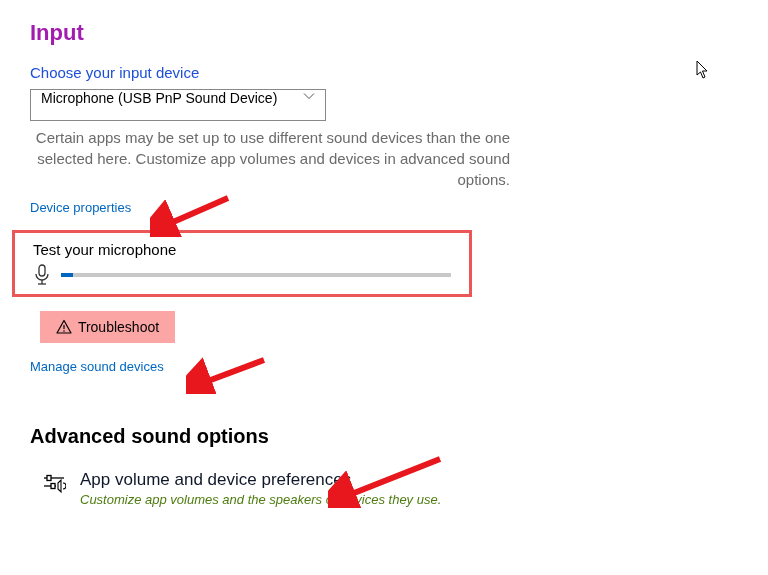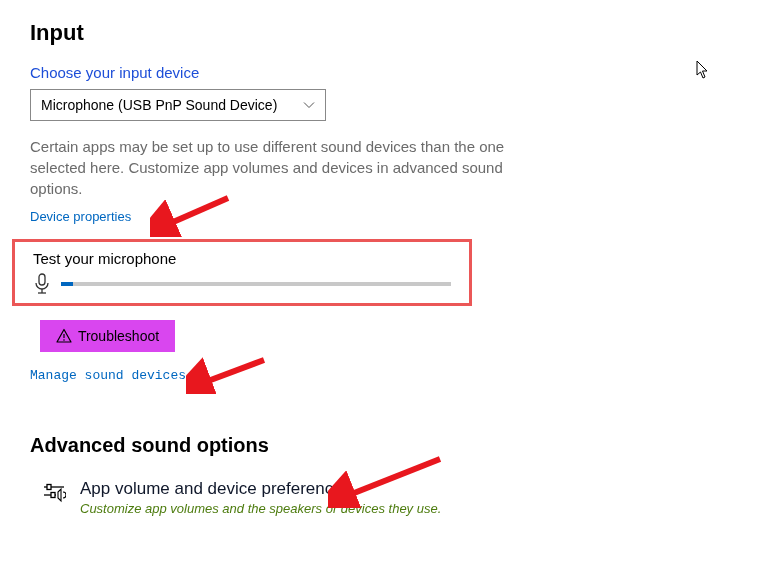--- a/index.html
+++ b/index.html
@@ -13,49 +13,50 @@
       padding: 20px 30px;
       width: 768px;
       height: 575px;
       position: relative;
       color: #000;
     }
     .section-heading {
       font-size: 22px;
       font-weight: 600;
       margin-bottom: 18px;
-      color: #000000;
+      color: #a21caf;
     }
     .subsection-label {
       font-size: 15px;
       color: #1d4ed8;
       margin-bottom: 8px;
     }
     .dropdown {
       width: 296px;
       height: 32px;
       border: 1px solid #888;
       background: #fff;
       display: flex;
-      align-items: center;
+      align-items: flex-start;
       justify-content: space-between;
       padding: 0 10px;
       cursor: pointer;
       font-size: 14px;
     }
     .chevron {
       width: 12px;
       height: 12px;
     }
     .description-text {
       font-size: 15px;
       color: #6b6b6b;
-      margin-top: 15px;
+      margin-top: 6px;
       max-width: 480px;
       line-height: 1.4;
+      text-align: right;
     }
     .link-text {
       color: #0067c0;
       font-size: 13px;
       cursor: pointer;
       margin-top: 10px;
       display: inline-block;
     }
     .highlight-box {
       border: 3px solid #eb5757;
@@ -90,21 +91,21 @@
       left: 0;
       top: 0;
       height: 100%;
       background: #0067c0;
     }
     .troubleshoot-btn {
       margin-top: 14px;
       margin-left: 10px;
       width: 135px;
       height: 32px;
-      background: #d946ef;
+      background: #fca5a5;
       border: none;
       display: flex;
       align-items: center;
       justify-content: center;
       gap: 6px;
       font-size: 14px;
       cursor: pointer;
       font-family: inherit;
     }
     .warn-icon {
@@ -202,21 +203,21 @@
 
   <button class="troubleshoot-btn">
     <svg class="warn-icon" viewBox="0 0 16 16">
       <path d="M 8 1.5 L 15 14 L 1 14 Z" fill="none" stroke="#000" stroke-width="1.2" stroke-linejoin="round"></path>
       <line x1="8" y1="6" x2="8" y2="10" stroke="#000" stroke-width="1.2"></line>
       <circle cx="8" cy="12" r="0.8" fill="#000"></circle>
     </svg>
     <span>Troubleshoot</span>
   </button>
 
-  <div style="margin-top:14px;font-family:Liberation Mono, monospace;">
+  <div style="margin-top:14px;">
     <a class="link-text" style="margin-top:0;">Manage sound devices</a>
   </div>
 
   
   <svg class="arrow" style="left:186px; top:354px; width:85px; height:40px;" viewBox="0 0 85 40">
     <defs>
         <marker id="ah2" markerWidth="8" markerHeight="8" refX="2" refY="4" orient="auto">
           <polygon points="0 0, 8 4, 0 8" fill="#e8171e"></polygon>
         </marker>
       </defs>

